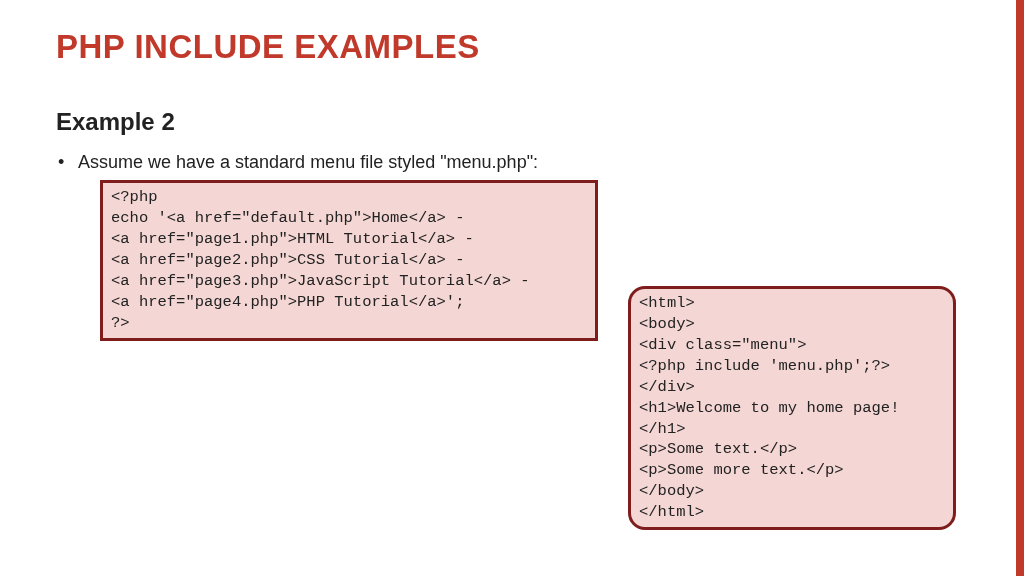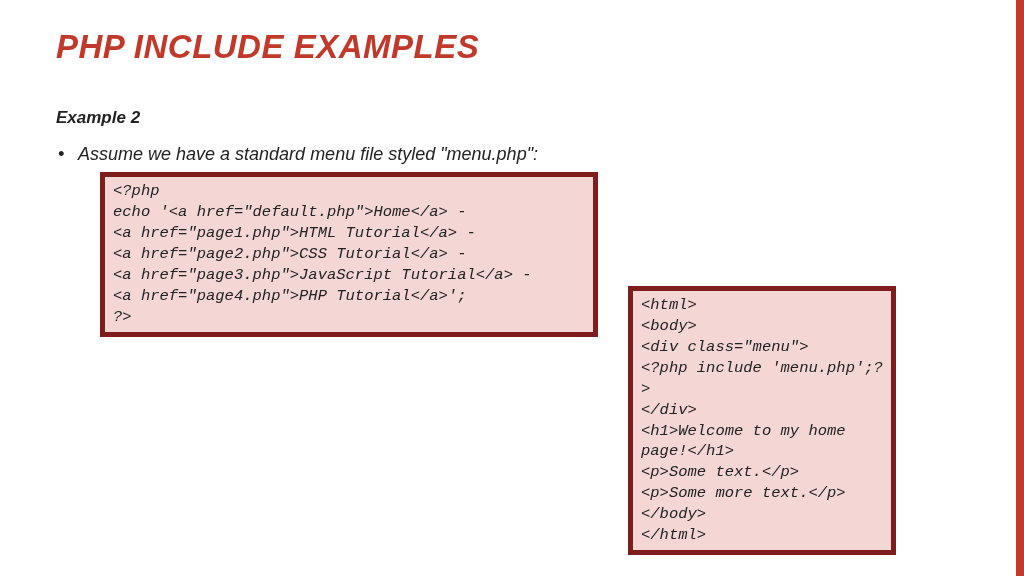--- a/index.html
+++ b/index.html
@@ -1,15 +1,15 @@
 <!DOCTYPE html>
 <html><head>
 <meta charset="utf-8">
 <style>
-  * { box-sizing: border-box; margin: 0; padding: 0; font-style: italic; }
+  * { box-sizing: border-box; margin: 0; padding: 0; }
   body {
     width: 1024px;
     height: 576px;
     background: #ffffff;
     font-family: Arial, Helvetica, sans-serif;
     position: relative;
     overflow: hidden;
   }
   .right-stripe {
     position: absolute;
@@ -24,21 +24,21 @@
     height: 100%;
   }
   .title {
     font-size: 33px;
     font-weight: 800;
     color: #c0392b;
     letter-spacing: 0.5px;
     margin-bottom: 42px;
   }
   .subheading {
-    font-size: 17px;
+    font-size: 24px;
     font-weight: 700;
     color: #222;
     margin-bottom: 14px;
   }
   ul.bullets {
     list-style: none;
     padding-left: 0;
   }
   ul.bullets > li {
     position: relative;
@@ -51,38 +51,39 @@
   ul.bullets > li::before {
     content: "•";
     position: absolute;
     left: 2px;
     top: 0;
     font-size: 18px;
     color: #222;
   }
   .code-box {
     background: #f4d7d4;
-    border: 5px solid #7f1d1d;
+    border: 3px solid #7f1d1d;
     font-family: "Courier New", Courier, monospace;
     font-size: 15.5px;
     line-height: 1.35;
     color: #222;
     white-space: pre;
     padding: 4px 8px;
   }
   .code-box.box1 {
     margin: 6px 0 28px 22px;
     width: 498px;
   }
   .code-box.box2 {
     position: absolute;
     left: 628px;
     top: 286px;
-    width: 268px;
+    width: 328px;
     white-space: pre-wrap;
+    border-radius: 17px;
   }
   .bullet-2-wrap {
     width: 560px;
   }
 </style>
 </head>
 <body>
 
 <div class="right-stripe"></div>
 

